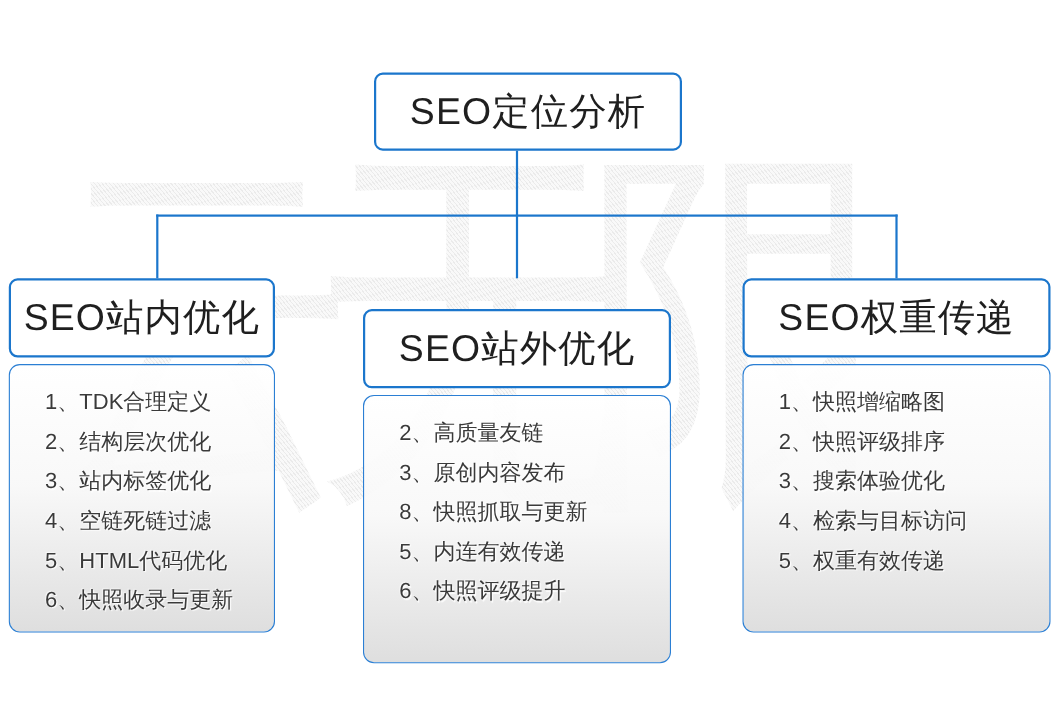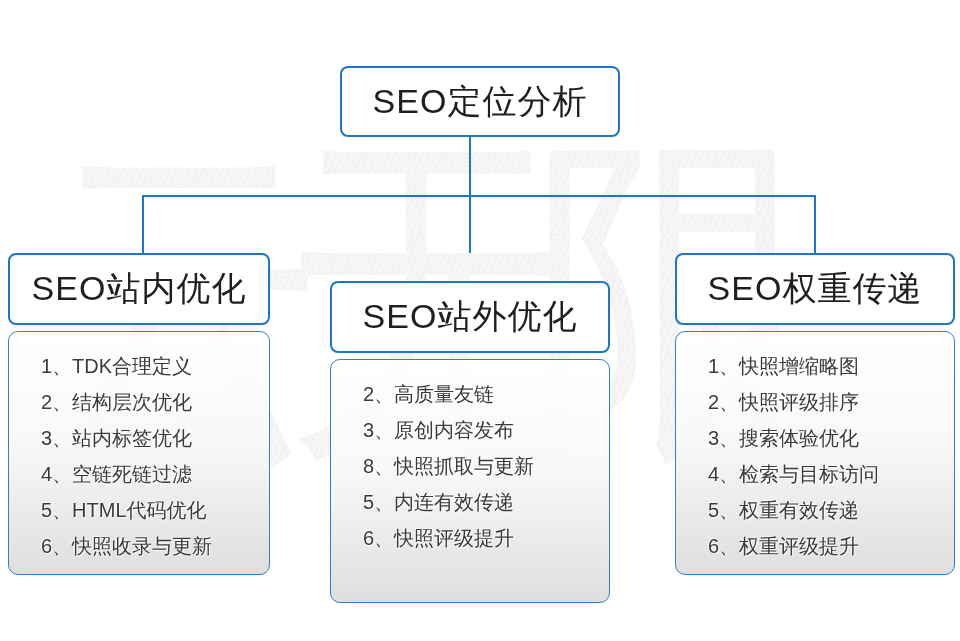--- a/index.html
+++ b/index.html
@@ -52,21 +52,21 @@
   .node-title {
     font-size: 34px;
     color: #1f1f1f;
     letter-spacing: 1px;
     white-space: nowrap;
   }
 
   .root-node { left: 340px; top: 66px; width: 280px; height: 71px; }
 
   .col-header { top: 253px; height: 72px; }
-  .col1 { left: 8px;   width: 262px; }
+  .col1 { left: 8px;   width: 242px; }
   .col2 { left: 330px; width: 280px; margin-top: 28px; }
   .col3 { left: 675px; width: 280px; }
 
   .list-card {
     position: absolute;
     top: 331px;
     height: 244px;
     box-sizing: border-box;
     border: 1.5px solid #2b7fd4;
     border-radius: 10px;
@@ -125,16 +125,15 @@
 
   <div class="node col-header col3">
     <span class="node-title">SEO权重传递</span>
   </div>
   <div class="list-card col3">
     <div class="list-item">1、快照增缩略图</div>
     <div class="list-item">2、快照评级排序</div>
     <div class="list-item">3、搜索体验优化</div>
     <div class="list-item">4、检索与目标访问</div>
     <div class="list-item">5、权重有效传递</div>
-    <div class="list-item">6、权重评级提升</div>
   </div>
 
 </div>
 
 </body></html>

